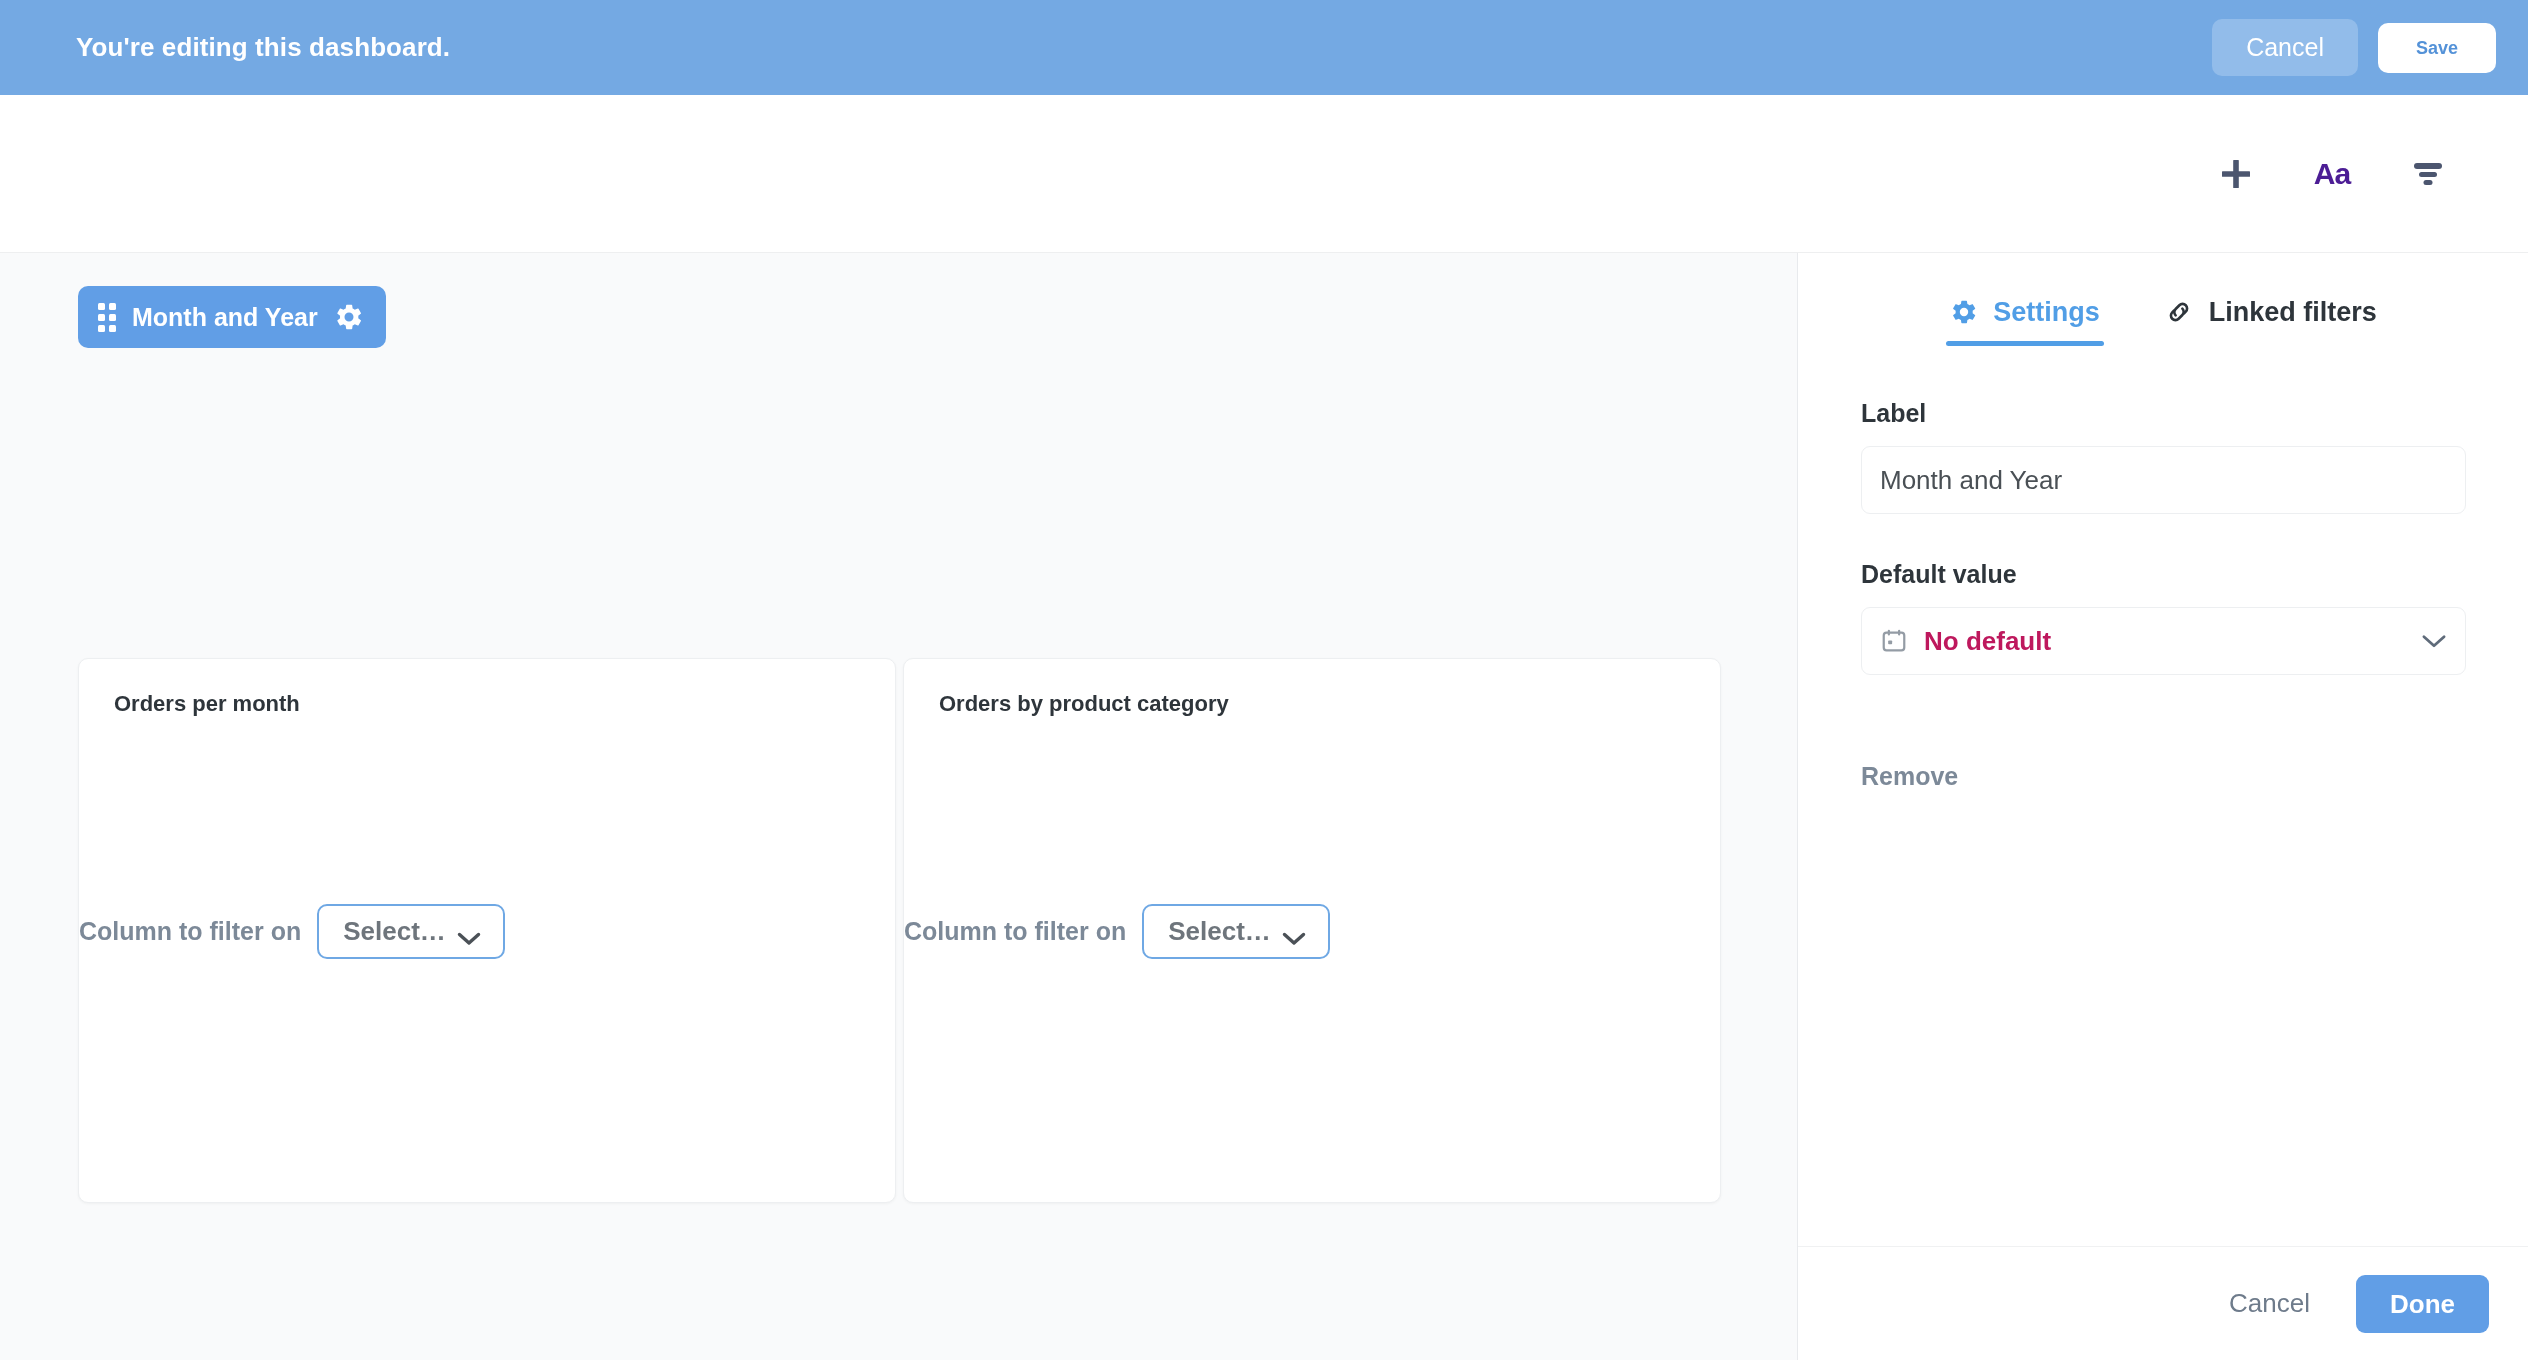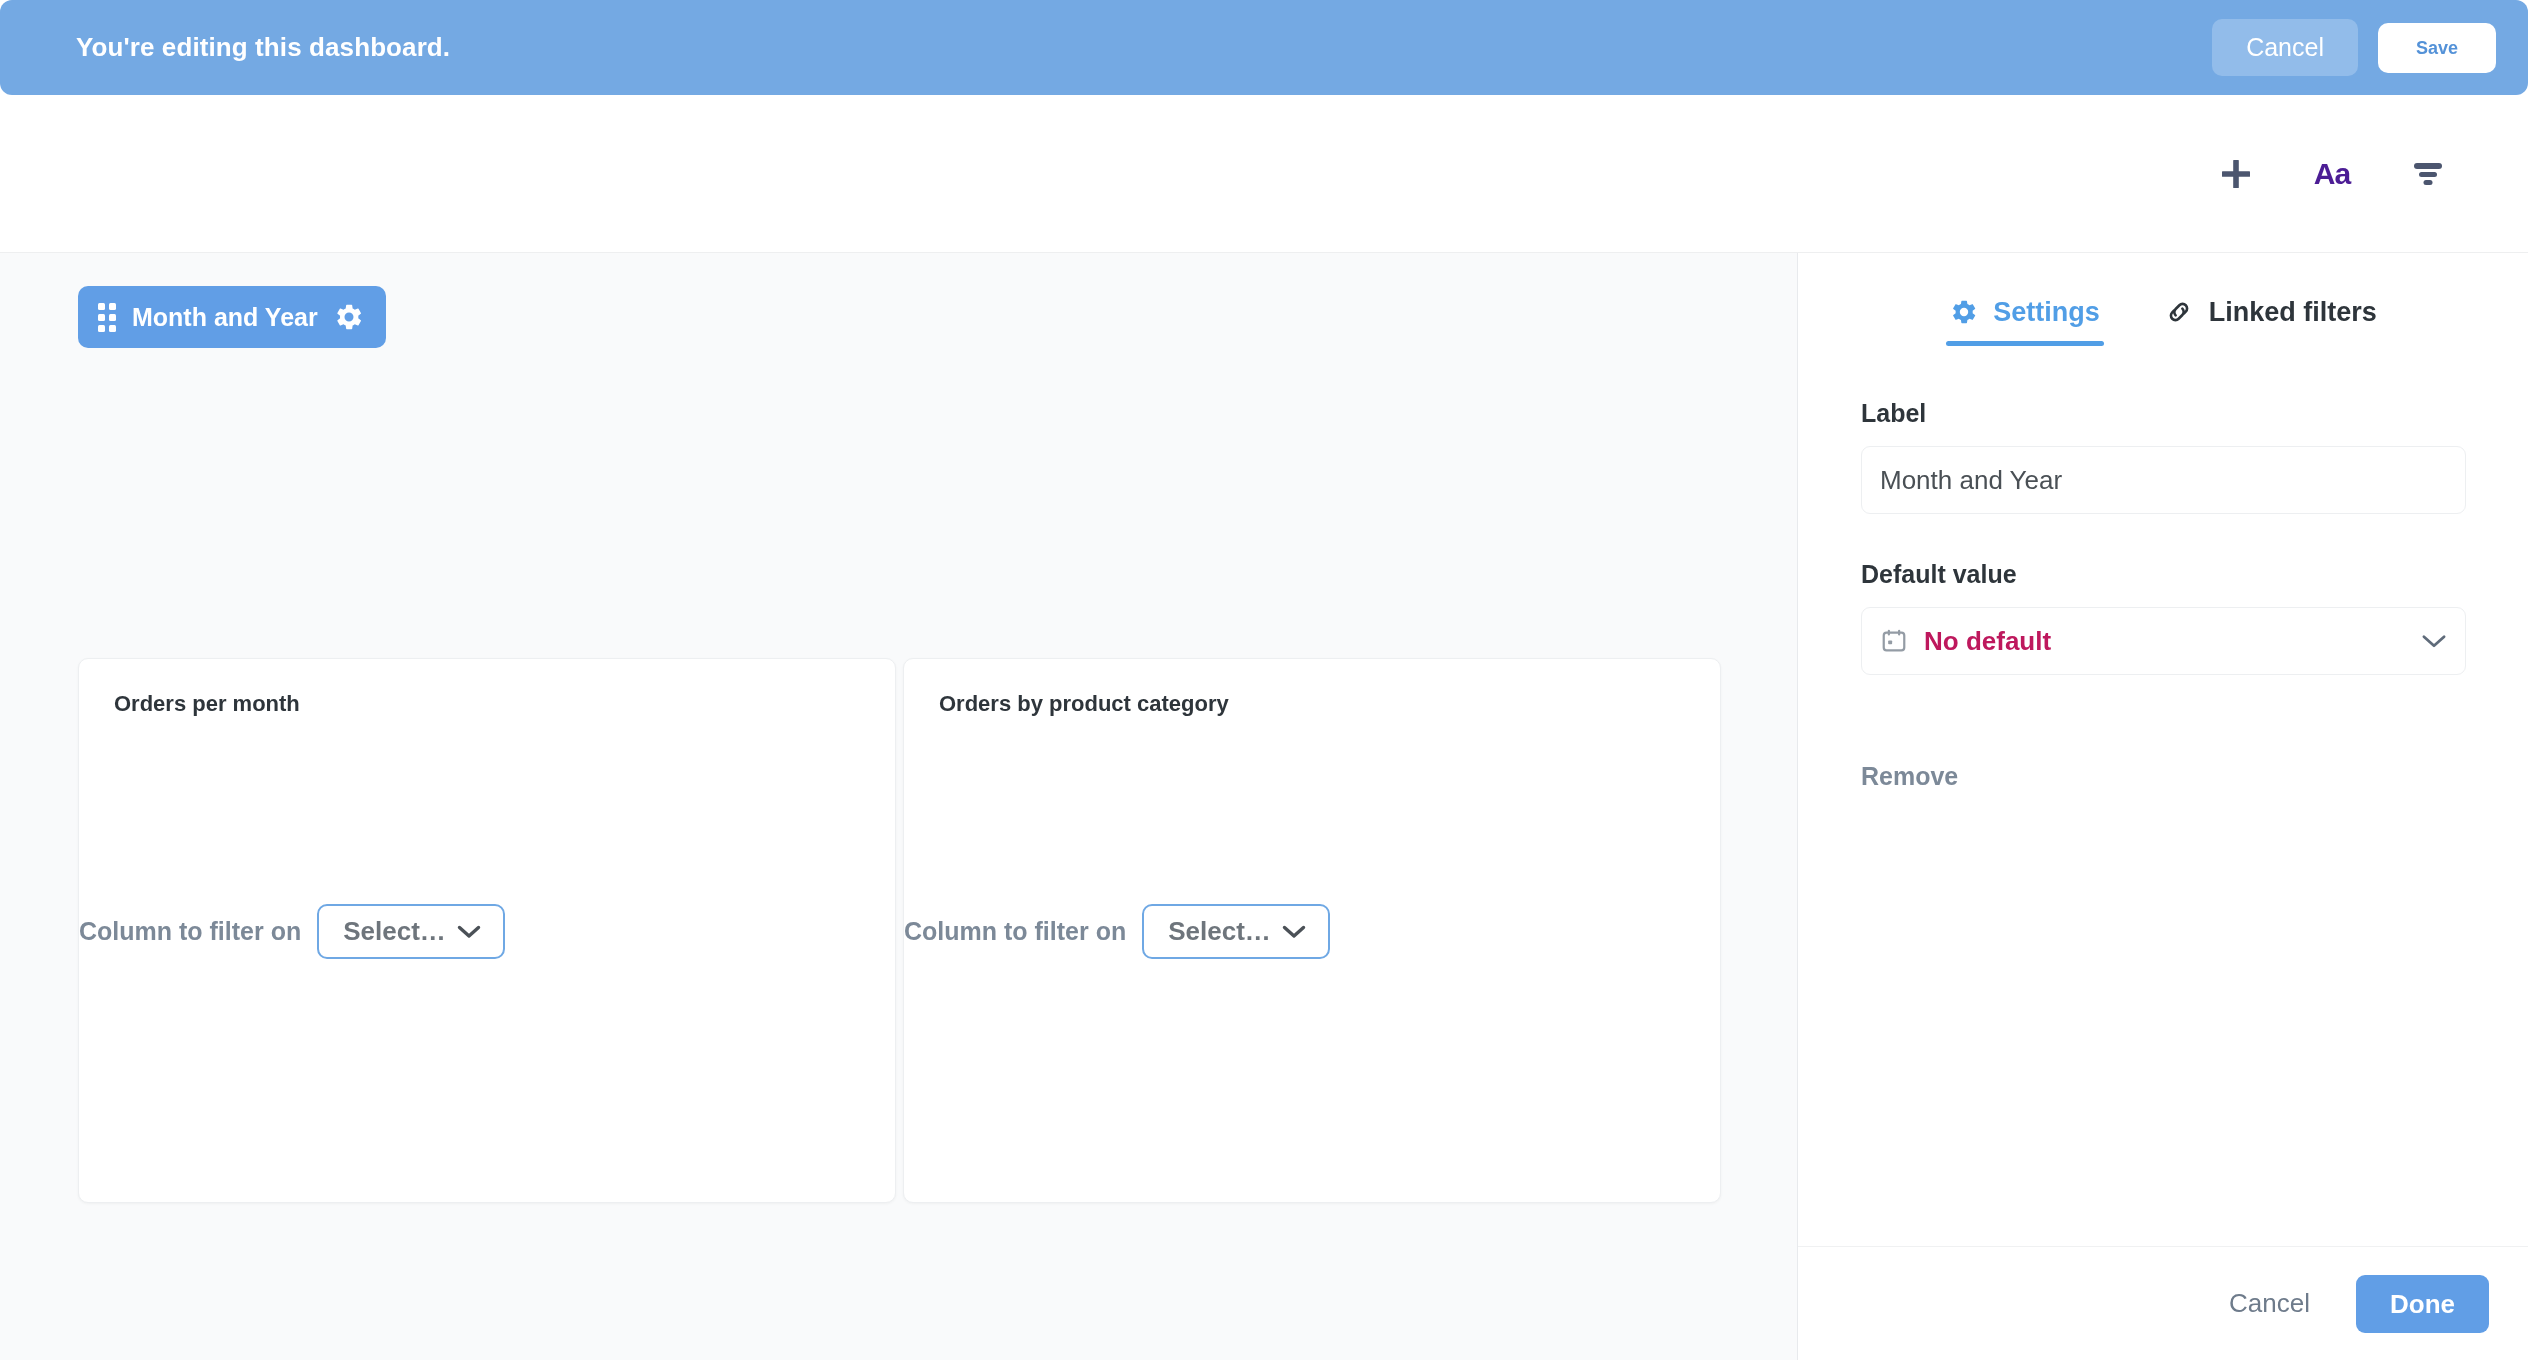--- a/index.html
+++ b/index.html
@@ -10,21 +10,20 @@
     overflow: hidden;
   }
 
   
   #edit-banner {
     position: absolute; top: 0; left: 0;
     width: 2528px; height: 95px;
     background: #74A9E3;
     display: flex; align-items: center;
     padding: 0 32px 0 76px;
-    border-radius: 12px;
   }
   #edit-banner .banner-text {
     color: #ffffff;
     font-size: 26px;
     font-weight: bold;
     letter-spacing: 0.1px;
   }
   #edit-banner .banner-actions {
     margin-left: auto;
     display: flex; align-items: center; gap: 20px;
@@ -153,21 +152,21 @@
     left: 0; right: 0; top: 245px;
     display: flex; flex-direction: row;
     align-items: center; gap: 16px;
   }
   .card-center .hint {
     font-size: 25px;
     color: #7C8998;
     font-weight: bold;
   }
   .select-btn {
-    display: inline-flex; align-items: center; gap: 11px;
+    display: inline-flex; align-items: flex-end; gap: 11px;
     background: #ffffff;
     border: 2px solid #6FA8E4;
     border-radius: 10px;
     padding: 10px 22px 10px 24px;
     cursor: pointer;
   }
   .select-btn .sel-text {
     font-size: 26px;
     color: #6E757C;
     font-weight: bold;

